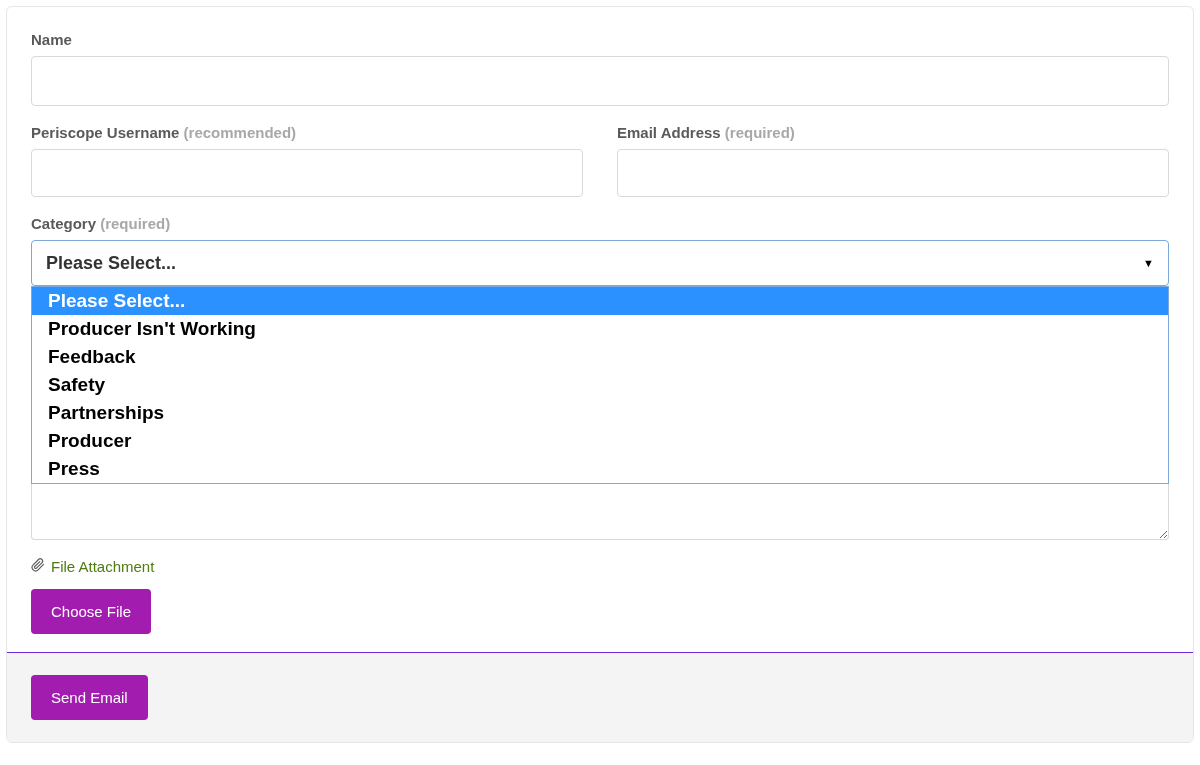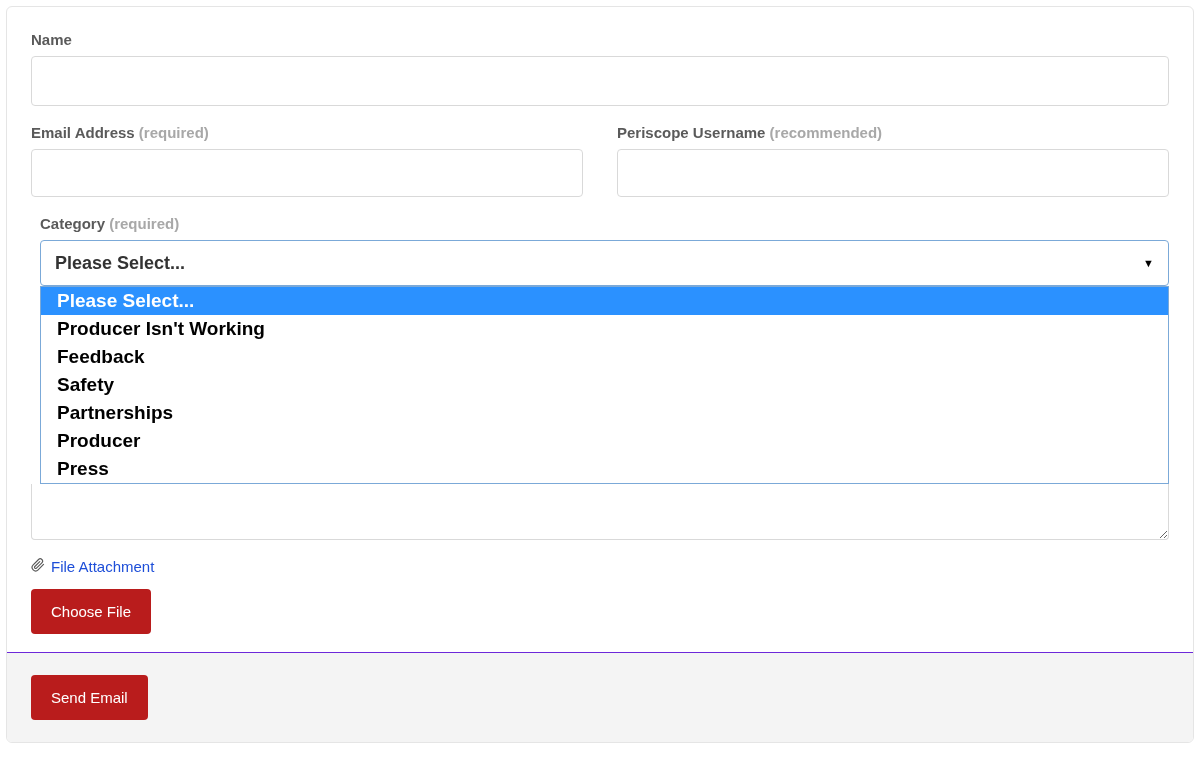--- a/index.html
+++ b/index.html
@@ -98,35 +98,35 @@
     .textarea {
       height: 56px;
       resize: both;
       display: block;
     }
     .textarea-wrap {
       position: relative;
     }
     .attachment-label {
       font-size: 15px;
-      color: #1d4ed8;
+      color: #4d7c0f;
       margin-bottom: 14px;
       display: flex;
       align-items: center;
       gap: 6px;
     }
     .paperclip {
       display: inline-block;
       transform: rotate(0deg);
     }
     .btn {
       display: inline-block;
       border: none;
       border-radius: 4px;
-      background: #b91c1c;
+      background: #a21caf;
       color: #fff;
       font-size: 15px;
       padding: 14px 20px;
       cursor: pointer;
       font-weight: 400;
     }
     .panel-footer {
       background: #f4f4f4;
       padding: 22px 24px;
       border-top: 1px solid #6d28d9;
@@ -141,34 +141,34 @@
     <div class="form-group">
       <label>
         <span>Name</span>
       </label>
       <input type="text" class="text-input" value="" style="">
     </div>
 
     <div class="form-row">
       <div class="form-col form-group">
         <label>
+          <span>Periscope Username </span><span class="hint">(recommended)</span>
+        </label>
+        <input type="text" class="text-input half-input" value="" style="">
+      </div>
+
+      <div class="form-col form-group">
+        <label>
           <span>Email Address </span><span class="hint">(required)</span>
         </label>
         <input type="text" class="text-input half-input" value="" style="">
       </div>
-
-      <div class="form-col form-group">
-        <label>
-          <span>Periscope Username </span><span class="hint">(recommended)</span>
-        </label>
-        <input type="text" class="text-input half-input" value="" style="">
-      </div>
-    </div>
-
-    <div class="form-group" style="margin-bottom:0;margin-left:9px;">
+    </div>
+
+    <div class="form-group" style="margin-bottom:0;">
       <label>
         <span>Category </span><span class="hint">(required)</span>
       </label>
       <div class="select-wrap">
         <div class="select-closed">
           <span>Please Select...</span>
           <span class="caret">▼</span>
         </div>
         <div class="options-list">
           <div class="option highlight">Please Select...</div>

